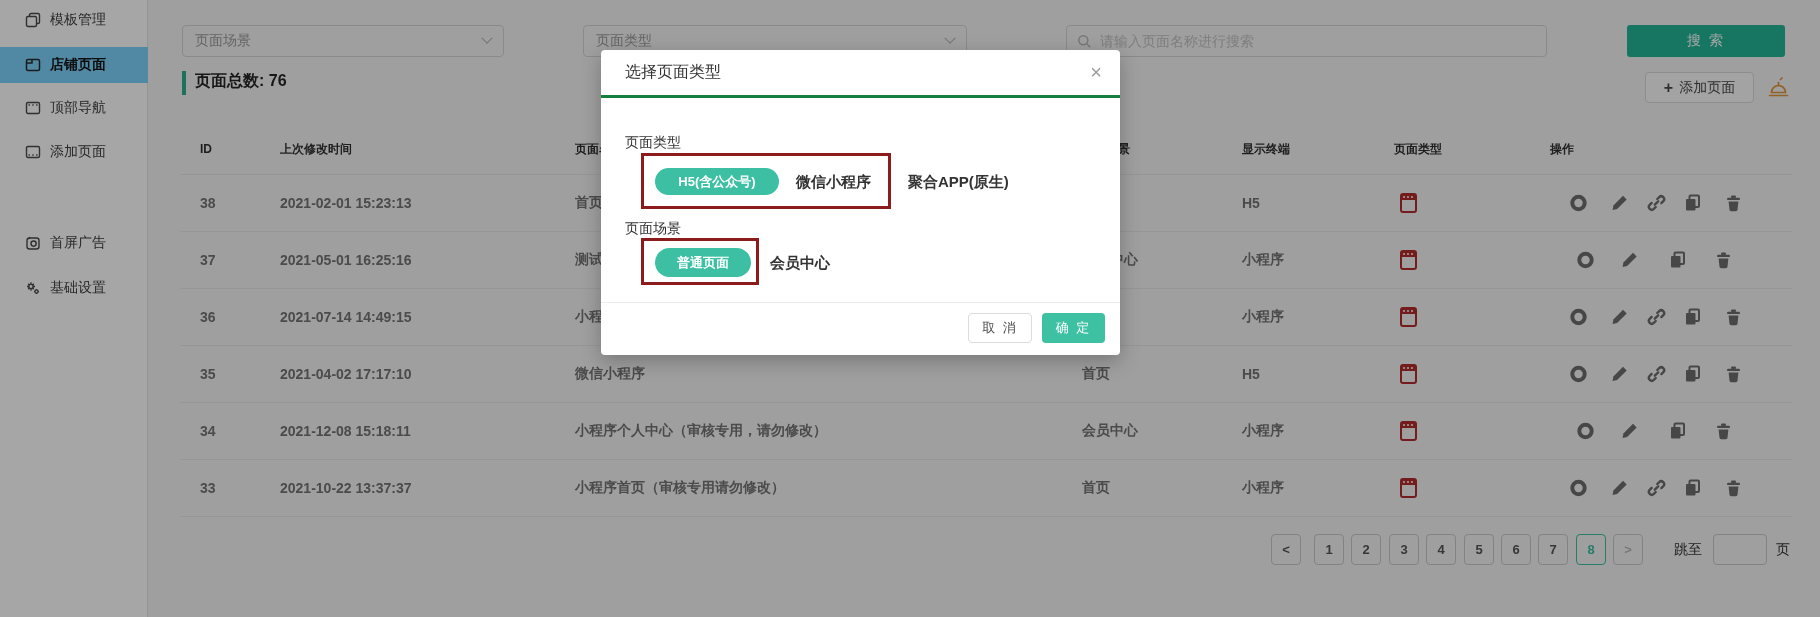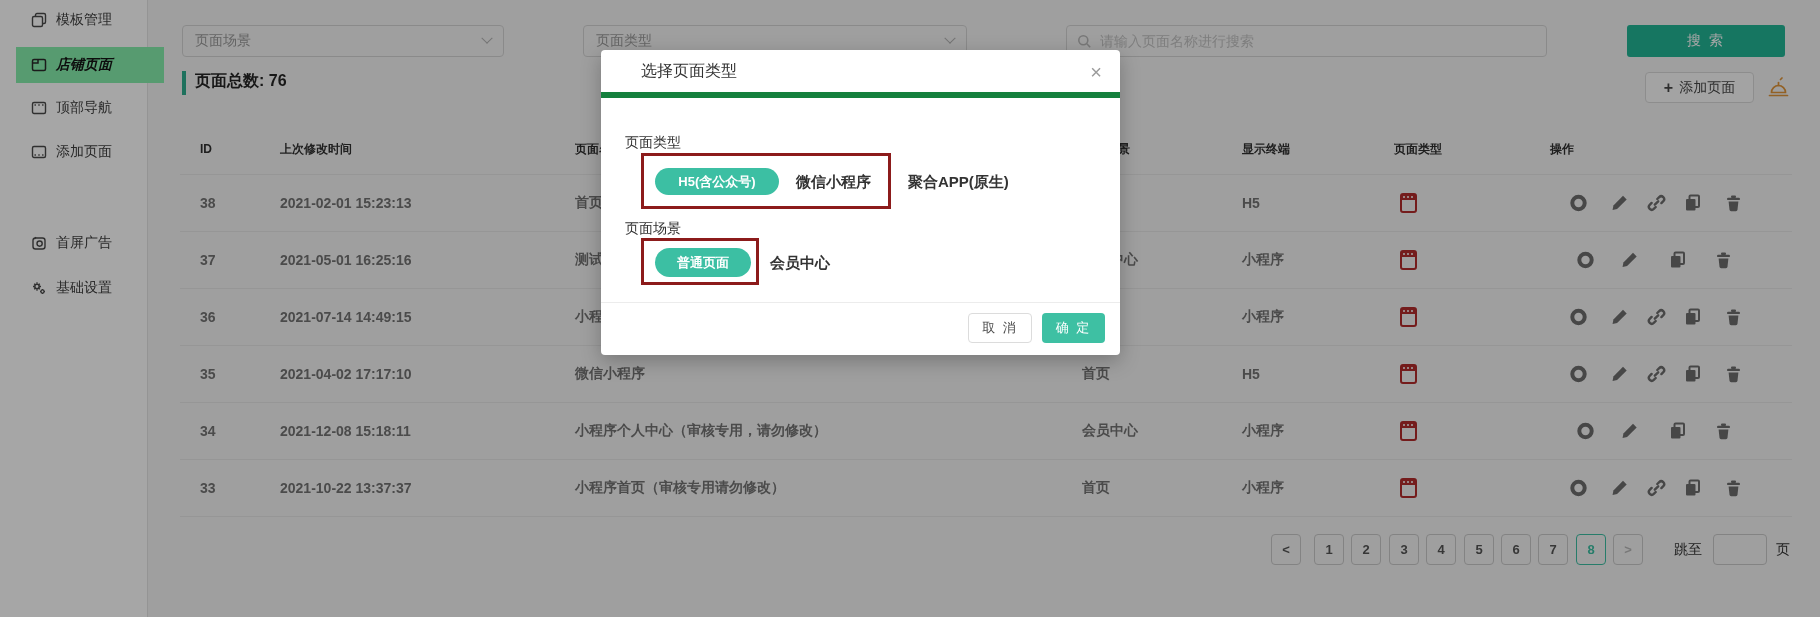--- a/index.html
+++ b/index.html
@@ -4,24 +4,24 @@
 <style>
   * { box-sizing: border-box; margin: 0; padding: 0; }
   html,body { width:1820px; height:617px; }
   body {
     font-family: "Liberation Sans", "DejaVu Sans", sans-serif;
     background:#f5f5f5; overflow:hidden; position:relative;
   }
   
   .sidebar { position:absolute; left:0; top:0; width:148px; height:617px;
     background:#ffffff; border-right:1px solid #e3e3e3; z-index:1; }
-  .side-item { position:absolute; left:16px; width:148px; height:36px;
-    display:flex; align-items:center; gap:9px; padding-left:15px;
+  .side-item { position:absolute; left:0; width:148px; height:36px;
+    display:flex; align-items:center; gap:9px; padding-left:25px;
     font-size:14px; color:#3f3f3f; cursor:pointer; }
-  .side-item.active { background:#86efac; font-weight:bold; color:#151515;font-style:italic; }
+  .side-item.active { background:#7dd3fc; font-weight:bold; color:#151515; }
   .side-item svg { flex:0 0 auto; }
   
   .select { position:absolute; top:25px; height:32px; border:1px solid #d5d5d5;
     border-radius:4px; display:flex; align-items:center; justify-content:space-between;
     padding:0 12px; font-size:14px; color:#9b9b9b; cursor:pointer; }
   .chev { width:8px; height:8px; border-right:1.5px solid #b2b2b2;
     border-bottom:1.5px solid #b2b2b2; transform:rotate(45deg) translate(-2px,-2px); }
   .search-box { position:absolute; left:1066px; top:25px; width:481px; height:32px;
     border:1px solid #d5d5d5; border-radius:4px; display:flex; align-items:center;
     padding:0 10px; gap:8px; }
@@ -65,22 +65,22 @@
   .pg-label { position:absolute; top:534px; height:31px; display:flex; align-items:center;
     font-size:14px; color:#333; }
   .pg-input { position:absolute; top:534px; left:1713px; width:54px; height:31px;
     border:1px solid #c9c9c9; border-radius:4px; background:transparent; outline:none;
     font-size:14px; text-align:center; font-family:inherit; color:#333; }
   
   .overlay { position:absolute; left:0; top:0; width:1820px; height:617px;
     background:rgba(0,0,0,0.35); z-index:5; }
   .modal { position:absolute; left:601px; top:50px; width:519px; height:305px;
     background:#fff; border-radius:4px; box-shadow:0 6px 20px rgba(0,0,0,0.25); z-index:6; }
-  .m-head { position:relative; height:48px; border-bottom:6px solid #15803d;
-    display:flex; align-items:center; padding-left:40px; }
+  .m-head { position:relative; height:48px; border-bottom:3px solid #15803d;
+    display:flex; align-items:center; padding-left:24px; }
   .m-title { font-size:16px; color:#333; font-weight:500; }
   .m-close { position:absolute; right:18px; top:12px; font-size:20px; color:#9b9b9b;
     background:none; border:none; cursor:pointer; font-family:inherit; line-height:1; }
   .m-label { position:absolute; left:24px; font-size:14px; color:#333; }
   .pill { position:absolute; border-radius:15px; background:#3cbfa3; color:#fff;
     font-size:13px; font-weight:bold; display:flex; align-items:center; justify-content:center;
     cursor:pointer; border:none; font-family:inherit; }
   .opt-text { position:absolute; font-size:15px; font-weight:600; color:#333; cursor:pointer; }
   .ann-box { position:absolute; border:3px solid #8c1b1b; pointer-events:none; }
   .m-footer-line { position:absolute; left:0; top:252px; width:519px; border-top:1px solid #ececec; }

